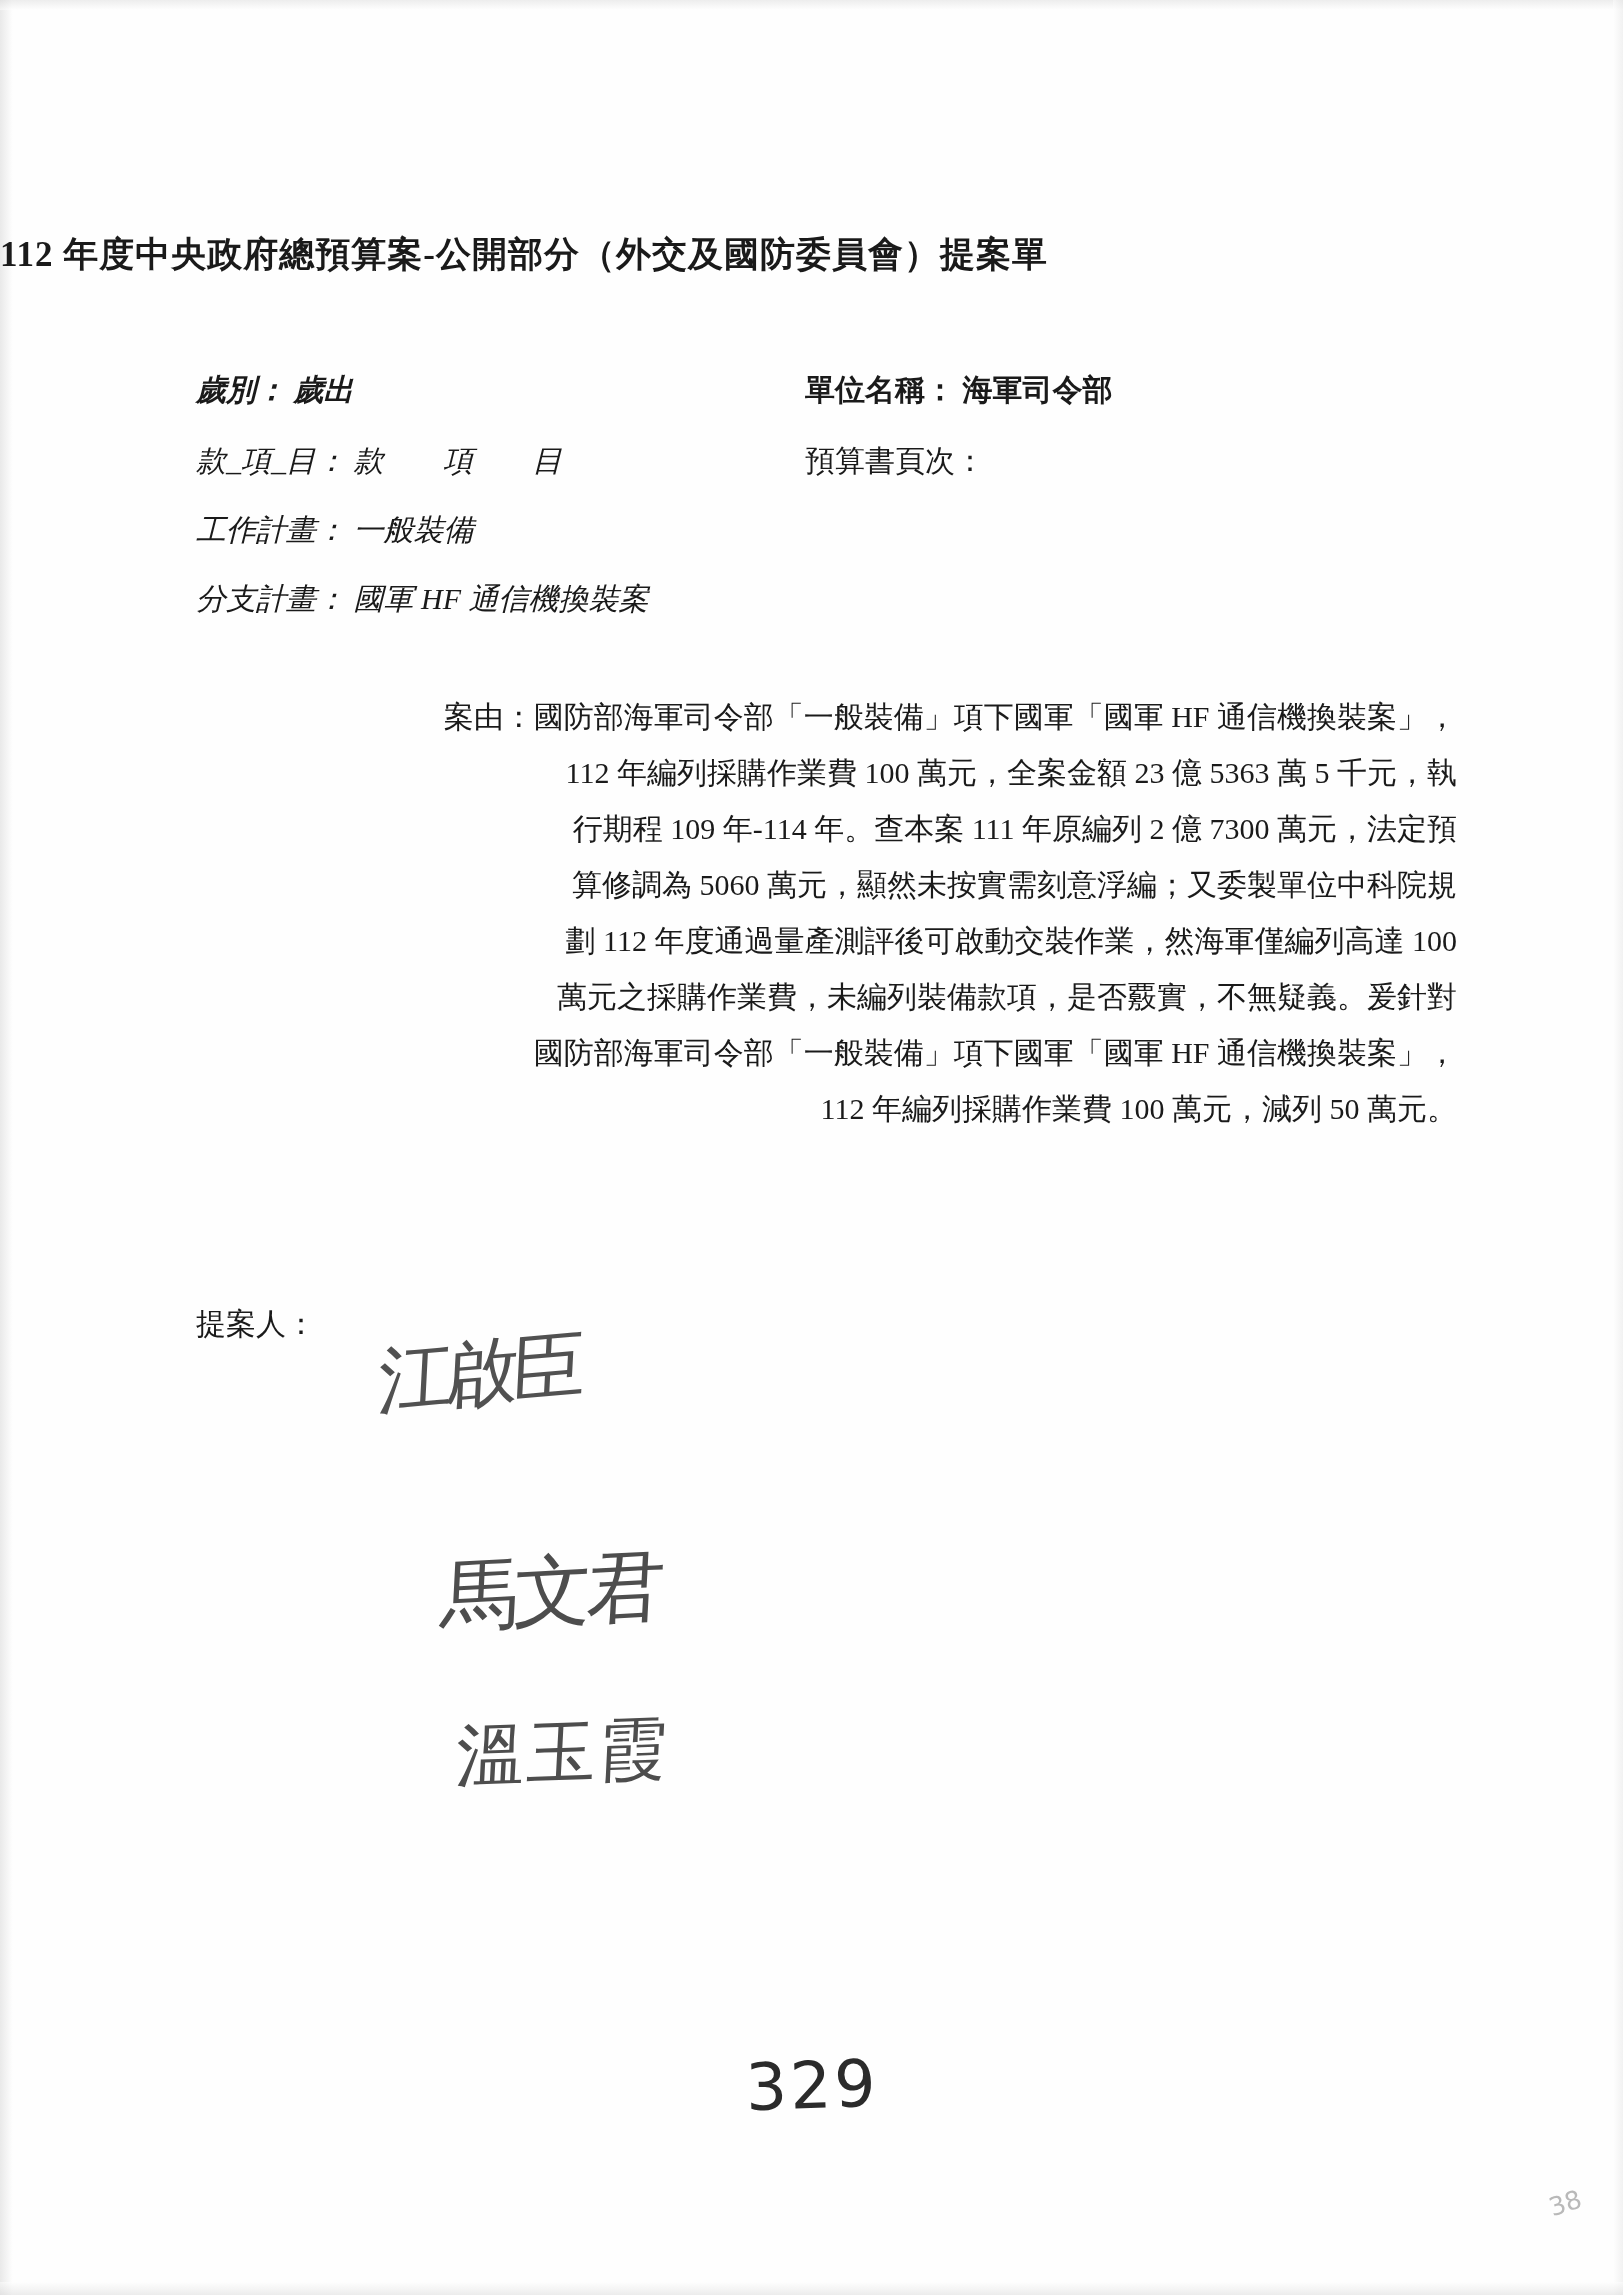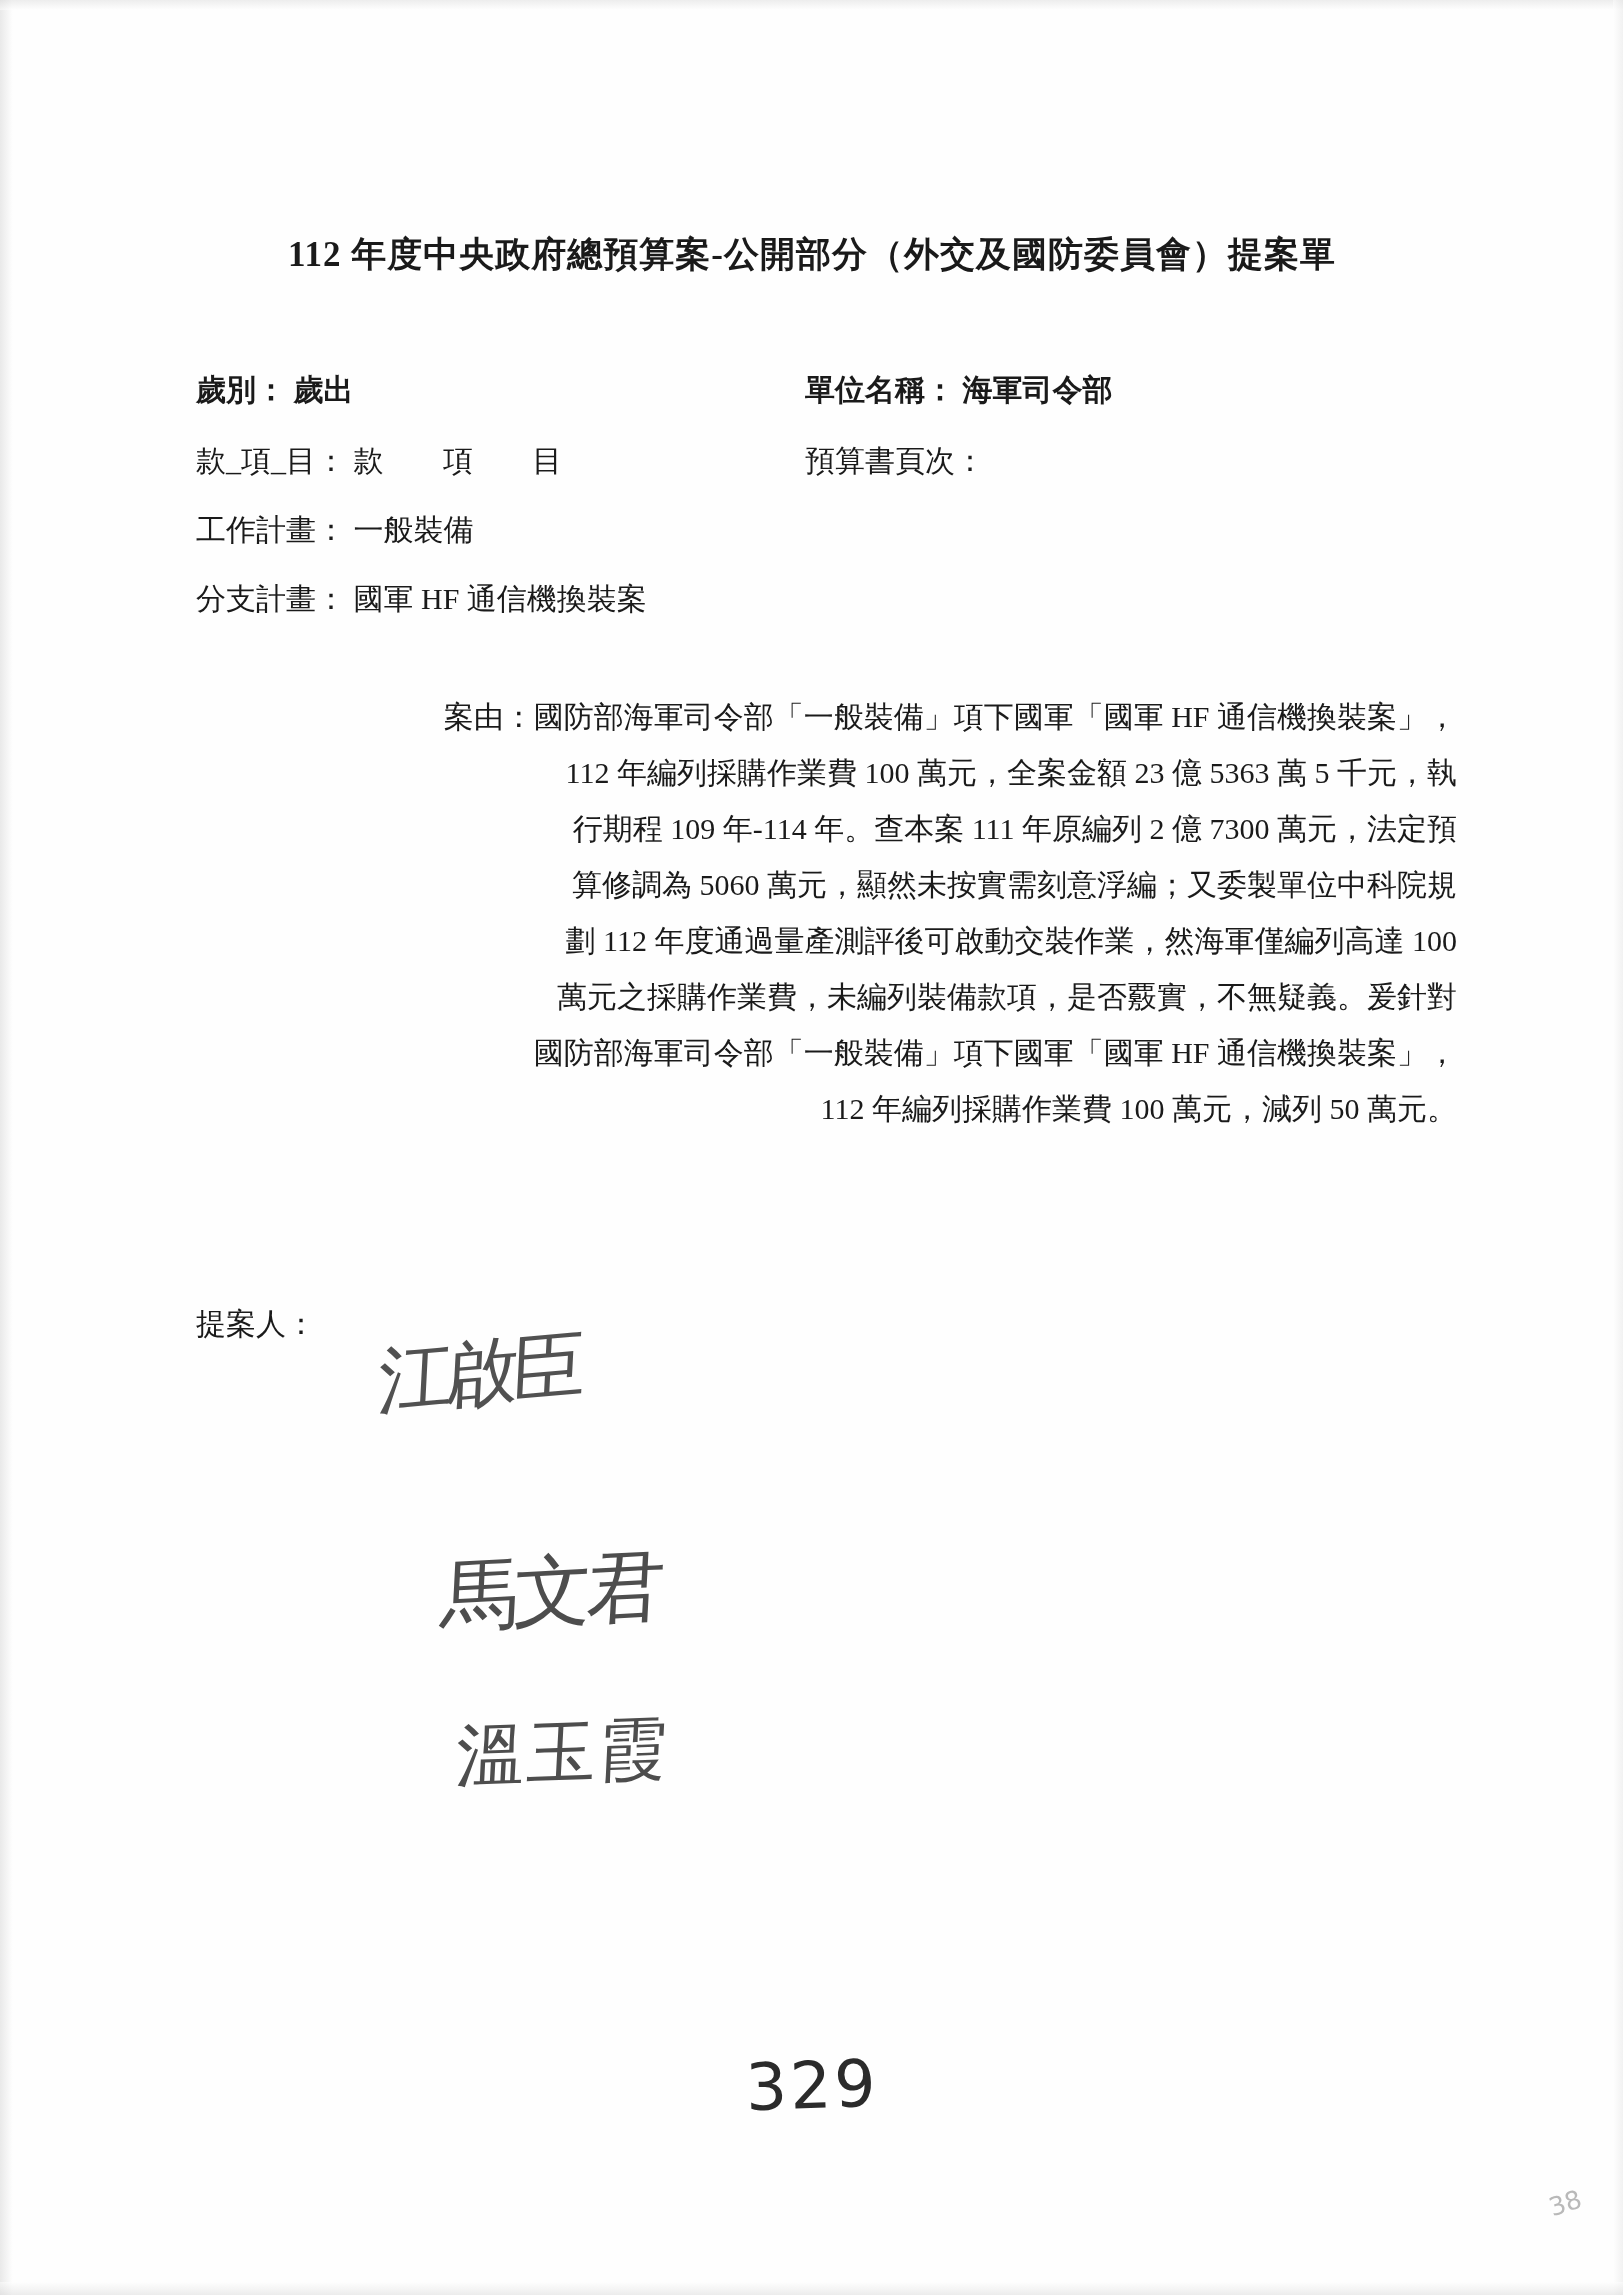--- a/index.html
+++ b/index.html
@@ -52,33 +52,33 @@
     width: 1624px; height: 12.8px;
     background: linear-gradient(to top, #dadada, #ffffff);
     opacity: .5;
   }
 
   .doc-title {
     position: absolute;
     top: 231px;
     left: 0;
     width: 1624px;
-    text-align: center;
+    text-align: left;
     font-size: 35px;
     font-weight: 700;
     letter-spacing: 1px;
     white-space: nowrap;
   }
 
   .field-row {
     position: absolute;
     font-size: 30px;
     white-space: nowrap;
   }
-  .col-left { left: 196px; }
+  .col-left { left: 196px; font-style: italic; }
   .col-right { left: 797px; margin-left: 8px; }
 
   .r1 { top: 370px; }
   .r2 { top: 441px; }
   .r3 { top: 510px; }
   .r4 { top: 579px; }
 
   .field-label { font-weight: 700; }
   .field-value { font-weight: 400; }
   .bold-value { font-weight: 700; }

